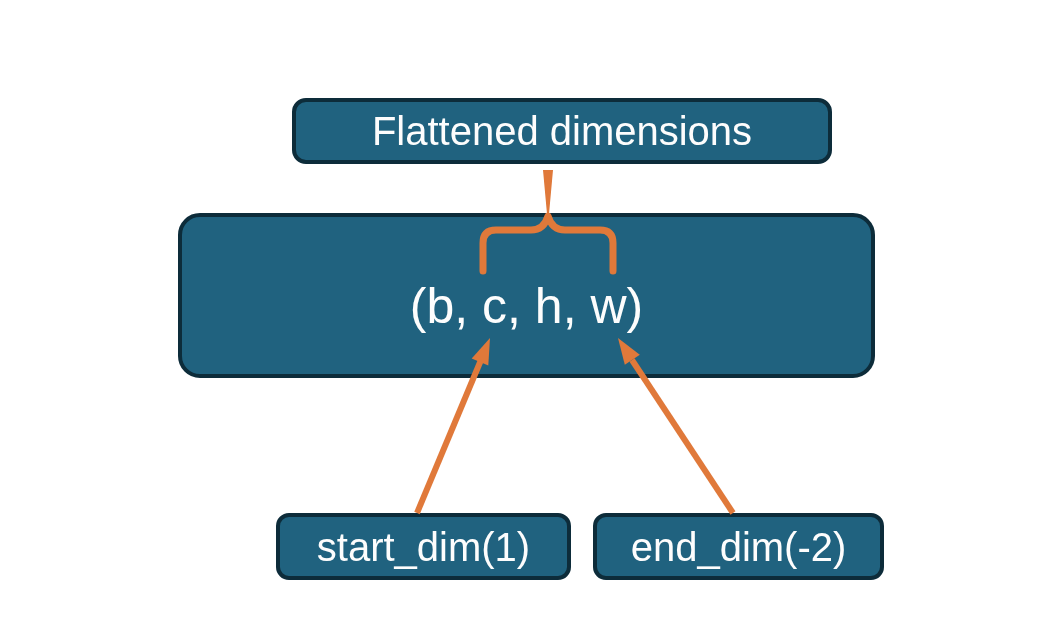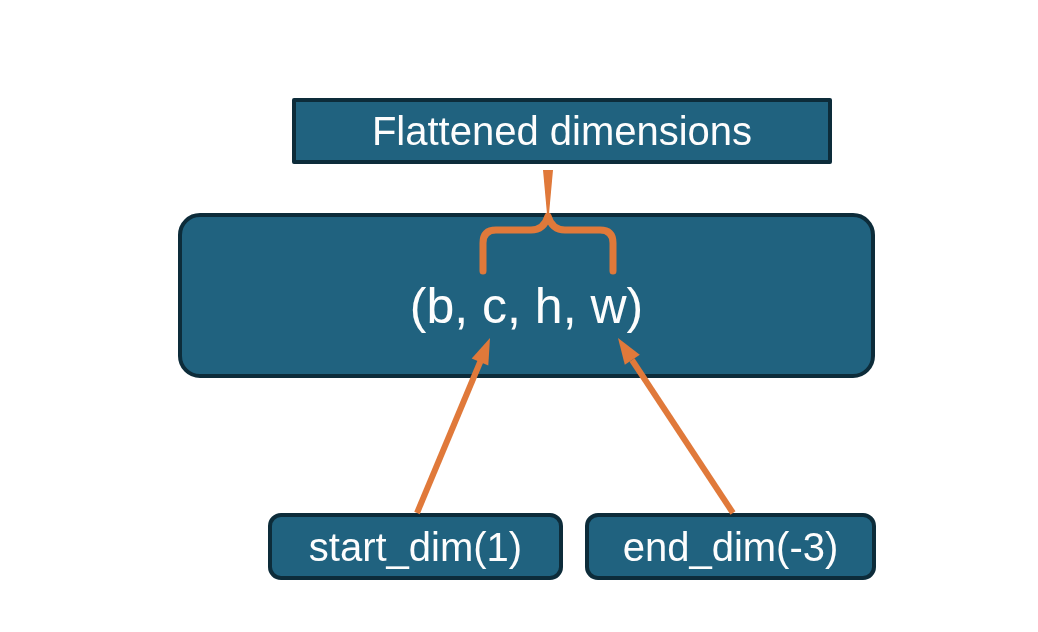--- a/index.html
+++ b/index.html
@@ -22,33 +22,34 @@
     border: 4px solid var(--box-border, #0d2c3a);
     display: flex;
     align-items: center;
     justify-content: center;
     color: var(--text, #fdfdfd);
     line-height: 1;
   }
   .title-box {
     left: 292px; top: 98px;
     width: 540px; height: 66px;
-    border-radius: 2px;
+    border-radius: 14px;
     font-size: 40px;
   }
   .tensor-box {
     left: 178px; top: 213px;
     width: 697px; height: 165px;
     border-radius: 22px;
     font-size: 50px;
   }
   .tensor-box .box-label { padding-top: 8px; margin-top: 12px; }
   .small-box {
     border-radius: 13px;
     font-size: 40px;
+    margin-left: 8px;
   }
   .start-box { left: 268px; top: 513px; width: 295px; height: 67px; }
   .end-box   { left: 585px; top: 513px; width: 291px; height: 67px; }
   .box-label { white-space: nowrap; }
   .connectors {
     position: absolute;
     left: 0; top: 0;
     width: 1038px;
     height: 632px;
     pointer-events: none;
@@ -66,21 +67,21 @@
 
   <div class="box tensor-box">
     <span class="box-label">(b, c, h, w)</span>
   </div>
 
   <div class="box small-box start-box">
     <span class="box-label">start_dim(1)</span>
   </div>
 
   <div class="box small-box end-box">
-    <span class="box-label">end_dim(-3)</span>
+    <span class="box-label">end_dim(-2)</span>
   </div>
 
   <svg class="connectors" width="1038" height="632" viewBox="0 0 1038 632">
 
     <polygon points="543,170 553,170 549,214 547,214" fill="#e0793a"></polygon>
 
     <path fill="none" stroke-width="7" stroke-linecap="round" stroke-linejoin="round" d="M 483 271 L 483 243 Q 483 230 496 230 L 531 230 Q 544 230 548 216
              Q 552 230 565 230 L 600 230 Q 613 230 613 243 L 613 271" stroke="#e0793a"></path>
 
     <line x1="417" y1="513" x2="481" y2="360" stroke-width="6" stroke="#e0793a"></line>

